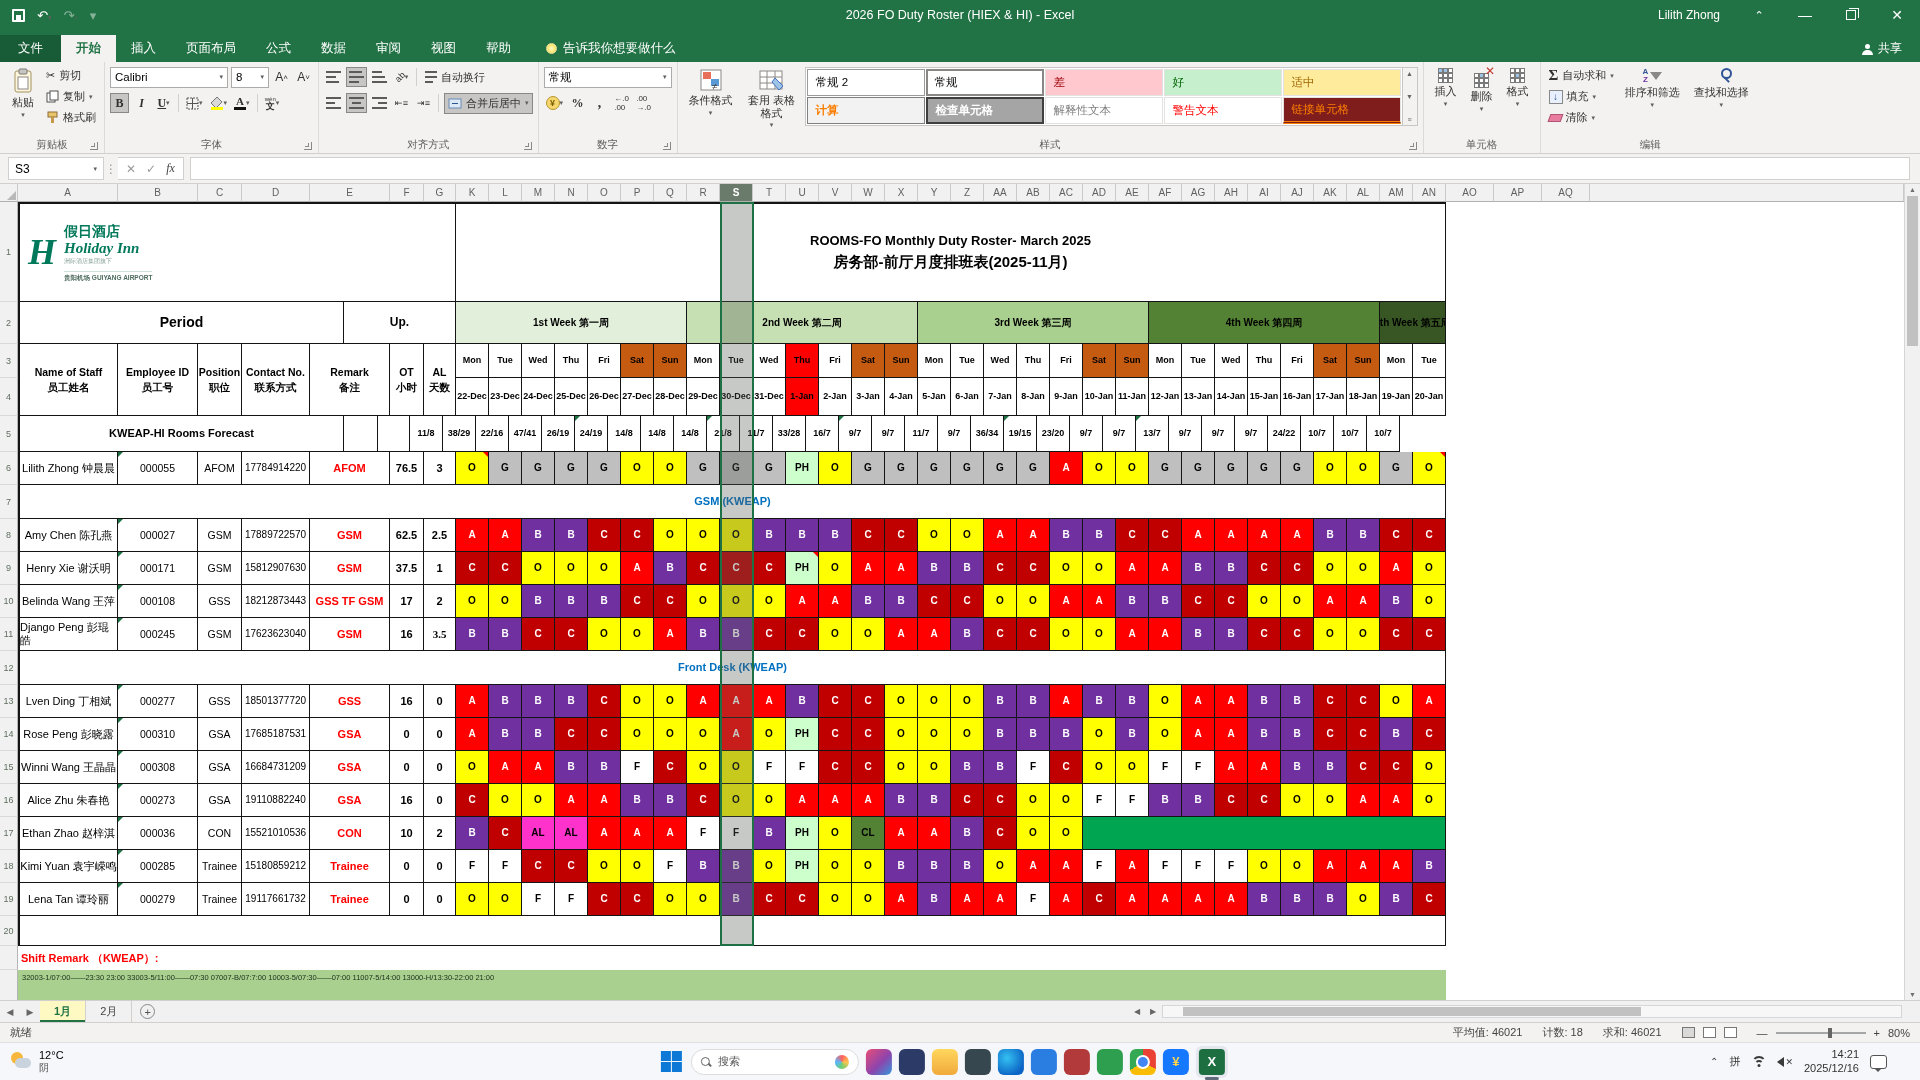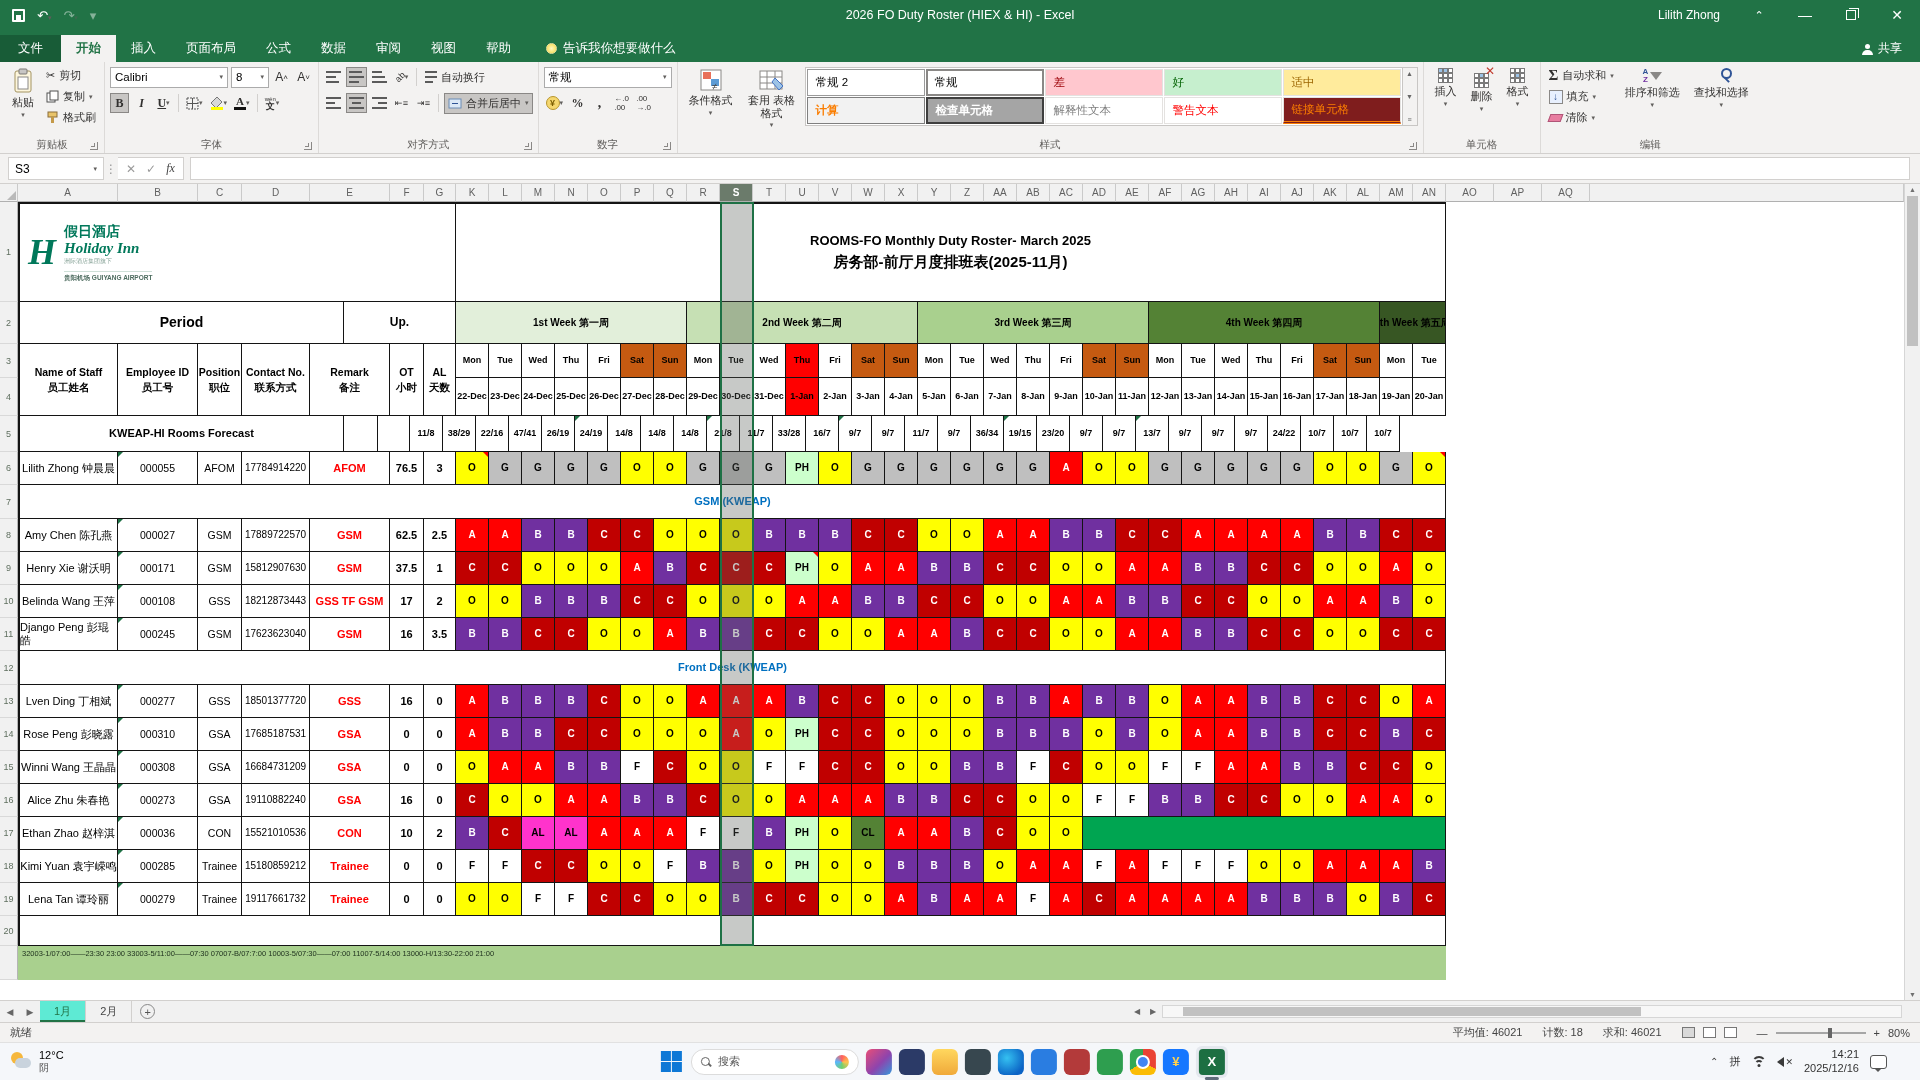--- a/index.html
+++ b/index.html
@@ -117,21 +117,21 @@
 .logo-h{font-family:"Liberation Serif",serif;font-style:italic;font-weight:bold;font-size:36px;color:#00785a;margin-right:8px;line-height:.9}
 .logo-col{display:flex;flex-direction:column;line-height:1.1}
 .logo-cn{font-size:14px;font-weight:bold;color:#00785a}
 .logo-en{font-family:"Liberation Serif",serif;font-style:italic;font-weight:bold;font-size:15px;color:#00785a}
 .logo-sub{font-size:6px;color:#8aa59a;margin-top:2px}
 .logo-air{font-size:6.5px;color:#4c6b5e;font-weight:bold;margin-top:6px;border-top:1px solid #cfe0d8;padding-top:2px}
 
 .tabstrip{height:22px;background:#f1f1f1;border-top:1px solid #d2d0ce;display:flex;align-items:center;font-size:11px;flex-shrink:0}
 .snav{width:20px;text-align:center;color:#666;font-size:9px}
 .sheettab{padding:0 14px;height:100%;display:flex;align-items:center;color:#444;border-right:1px solid #d2d0ce;background:#f1f1f1}
-.sheettab.active{background:#5eead4;color:#217346;font-weight:normal;box-shadow:inset 0 -2px 0 #217346}
+.sheettab.active{background:#fef9c3;color:#217346;font-weight:bold;box-shadow:inset 0 -2px 0 #217346}
 .addsheet{width:15px;height:15px;border-radius:50%;border:1px solid #888;color:#555;display:flex;align-items:center;justify-content:center;font-size:11px;margin-left:8px}
 .hscroll{margin-left:auto;display:flex;align-items:center;gap:2px;padding-right:18px;width:790px}
 .harr{font-size:8px;color:#666;width:14px;text-align:center}
 .htrack{flex:1;height:13px;background:#f7f7f7;border:1px solid #d6d6d6;position:relative}
 .hthumb{position:absolute;left:20px;top:1px;height:9px;width:62%;background:#c1c1c1}
 
 .statusbar{height:20px;background:#f3f2f1;border-top:1px solid #d2d0ce;display:flex;align-items:center;font-size:11px;color:#444;padding:0 10px;flex-shrink:0}
 .sright{margin-left:auto;display:flex;align-items:center;gap:20px}
 .vicons{display:flex;gap:8px;align-items:center}
 .vic{width:13px;height:11px;border:1px solid #777;background:#fff}
@@ -988,21 +988,21 @@
           <div class="cell shift" style="width: 33px; background: rgb(255, 255, 0); color: rgb(0, 0, 0);">O</div>
         </div>
         <div class="srow" style="height: 33px;">
           <div class="rowhdr" style="width: 18px;">11</div>
           <div class="cell bL namec" style="width: 100px;">Django Peng 彭琨皓</div>
           <div class="cell smallc" style="width: 80px;">000245<span class="gflag"></span></div>
           <div class="cell smallc" style="width: 44px;">GSM</div>
           <div class="cell contactc" style="width: 68px;">17623623040</div>
           <div class="cell remc" style="width: 80px;">GSM</div>
           <div class="cell otal" style="width: 34px;">16</div>
-          <div class="cell otal" style="width: 32px;">3.5</div>
+          <div class="cell otal" style="width: 32px; font-family: Liberation Serif, serif;">3.5</div>
           <div class="cell shift" style="width: 33px; background: rgb(112, 48, 160); color: rgb(255, 255, 255);">B</div>
           <div class="cell shift" style="width: 33px; background: rgb(112, 48, 160); color: rgb(255, 255, 255);">B</div>
           <div class="cell shift" style="width: 33px; background: rgb(192, 0, 0); color: rgb(255, 255, 255);">C</div>
           <div class="cell shift" style="width: 33px; background: rgb(192, 0, 0); color: rgb(255, 255, 255);">C</div>
           <div class="cell shift" style="width: 33px; background: rgb(255, 255, 0); color: rgb(0, 0, 0);">O</div>
           <div class="cell shift" style="width: 33px; background: rgb(255, 255, 0); color: rgb(0, 0, 0);">O</div>
           <div class="cell shift" style="width: 33px; background: rgb(255, 0, 0); color: rgb(255, 255, 255);">A</div>
           <div class="cell shift" style="width: 33px; background: rgb(112, 48, 160); color: rgb(255, 255, 255);">B</div>
           <div class="cell shift" style="width: 33px; background: rgb(112, 48, 160); color: rgb(255, 255, 255);">B</div>
           <div class="cell shift" style="width: 33px; background: rgb(192, 0, 0); color: rgb(255, 255, 255);">C</div>
@@ -1297,20 +1297,24 @@
           <div class="cell shift" style="width: 33px; background: rgb(112, 48, 160); color: rgb(255, 255, 255);">B</div>
           <div class="cell shift" style="width: 33px; background: rgb(112, 48, 160); color: rgb(255, 255, 255);">B</div>
           <div class="cell shift" style="width: 33px; background: rgb(112, 48, 160); color: rgb(255, 255, 255);">B</div>
           <div class="cell shift" style="width: 33px; background: rgb(255, 255, 0); color: rgb(0, 0, 0);">O</div>
           <div class="cell shift" style="width: 33px; background: rgb(112, 48, 160); color: rgb(255, 255, 255);">B</div>
           <div class="cell shift" style="width: 33px; background: rgb(192, 0, 0); color: rgb(255, 255, 255);">C</div>
         </div>
         <div class="srow" style="height: 30px;">
           <div class="rowhdr" style="width: 18px;">20</div>
           <div class="cell bL" style="width: 1428px;"></div>
+        </div>
+        <div class="srow" style="height: 24px;">
+          <div class="rowhdr" style="width: 18px;"></div>
+          <div class="remarklbl" style="width: 1428px;">Shift Remark （KWEAP）:</div>
         </div>
         <div class="srow" style="height: 34px;">
           <div class="rowhdr" style="width: 18px;"></div>
           <div class="greenstrip" style="width: 1428px;">32003-1/07:00——23:30    23:00    33003-5/11:00——07:30    07007-B/07:7:00    10003-5/07:30——07:00    11007-5/14:00    13000-H/13:30-22:00    21:00</div>
         </div>
         <div class="sel-overlay"></div>
       </div>
     <div class="vscroll">
       <span>▲</span>
       <div class="vthumb"></div>

